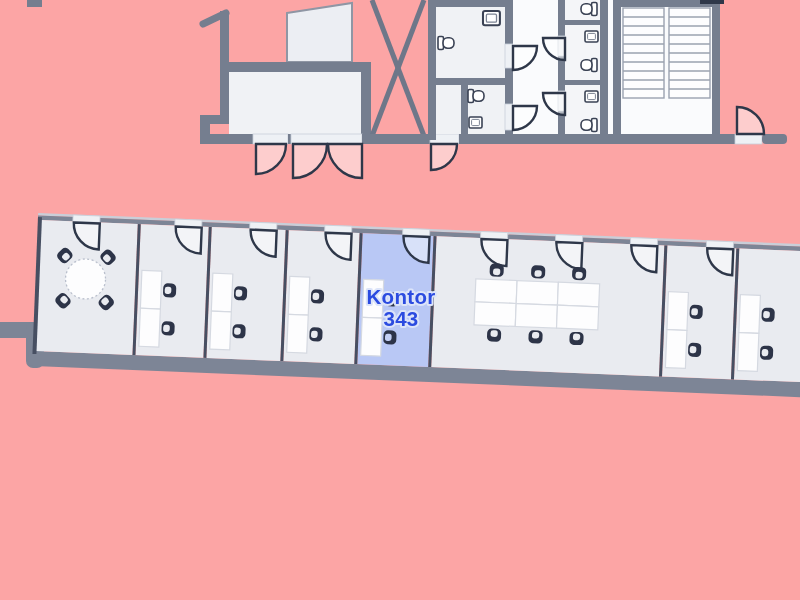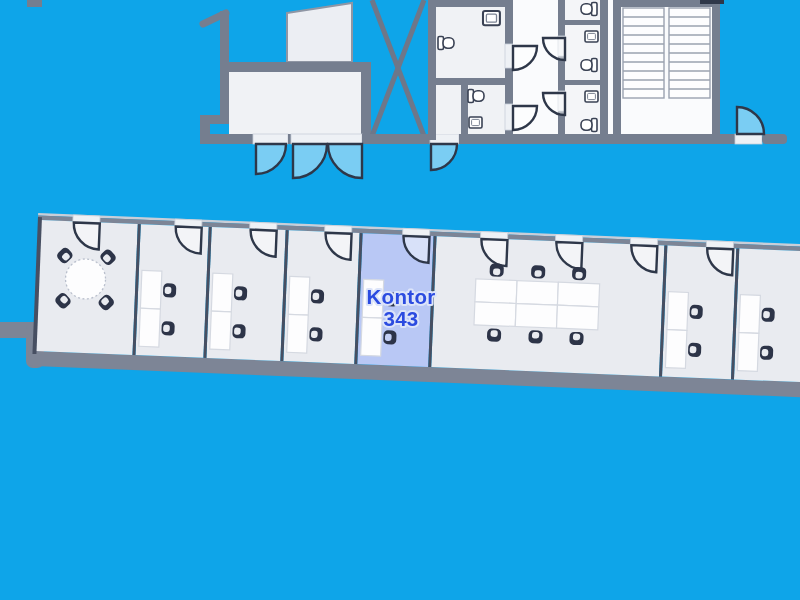--- a/index.html
+++ b/index.html
@@ -1,16 +1,16 @@
 <!DOCTYPE html>
 <html><head>
 <meta charset="utf-8">
 <style>
   html,body{margin:0;padding:0;background:#f3f5f8;}
-  .stage{position:relative;width:800px;height:600px;overflow:hidden;background:#0ea5e9;
+  .stage{position:relative;width:800px;height:600px;overflow:hidden;background:#fca5a5;
          font-family:"Liberation Sans",sans-serif;}
   svg{display:block;}
   .room-label{font-family:"Liberation Sans",sans-serif;font-weight:bold;font-size:20.5px;
               text-anchor:middle;paint-order:stroke;stroke:#dce4f9;stroke-width:4px;
               stroke-linejoin:round;letter-spacing:.3px;}
   .wallT{fill:#757e8f;}     
   .wallB{fill:#7d8596;}     
   .div{fill:#474f62;}       
   .gap{fill:#eef1f5;stroke:#c9cfd9;stroke-width:.8;}
   .roomT{fill:#f0f2f5;}     

